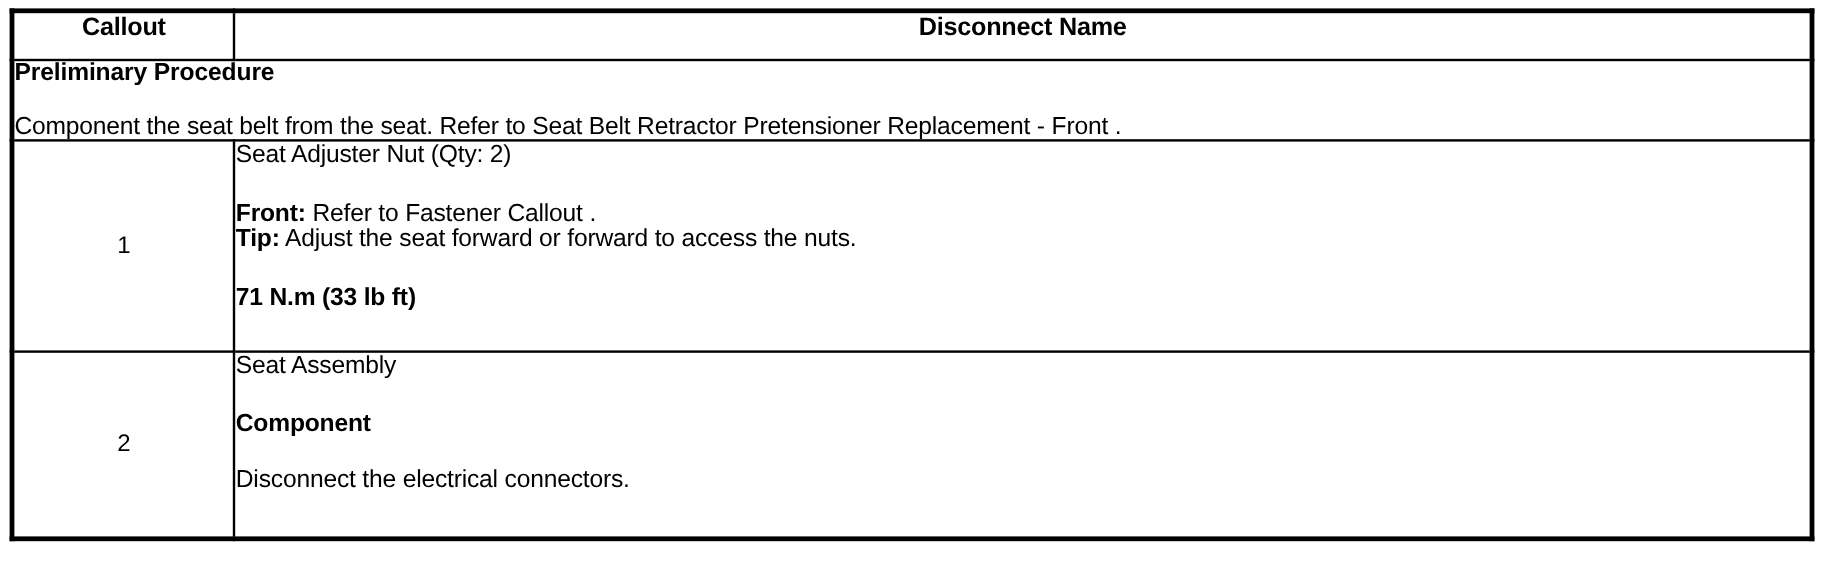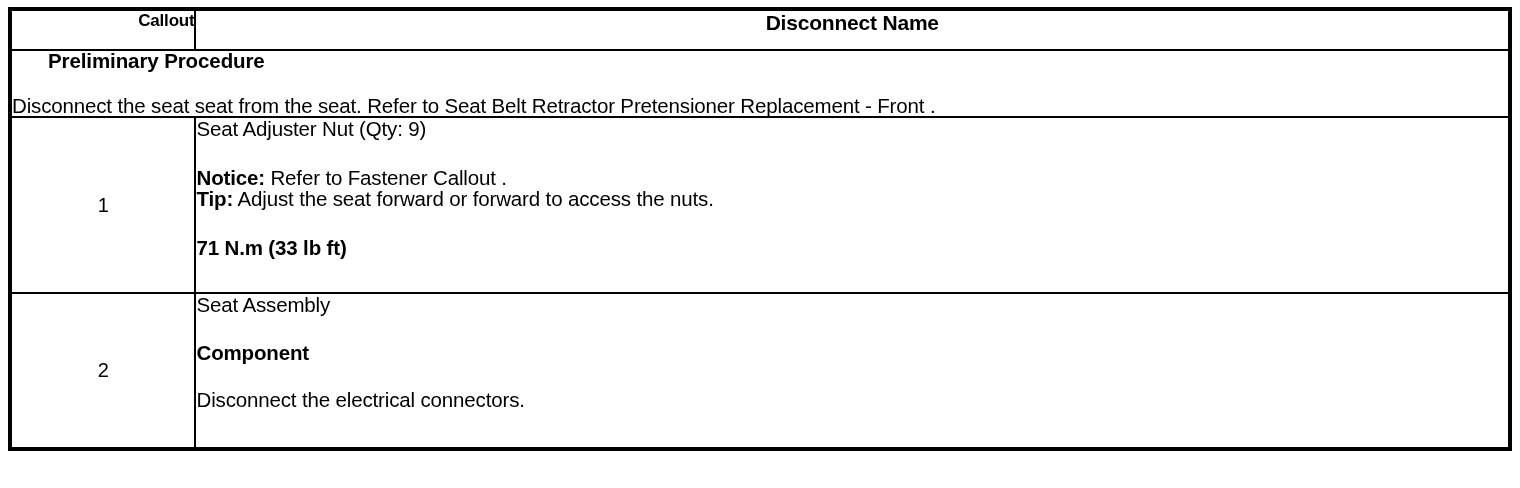--- a/index.html
+++ b/index.html
@@ -60,36 +60,35 @@
   
   .hdr-cell {
     height: 38px;
     text-align: center;
     vertical-align: middle;
     font-weight: bold;
     font-size: 21px;
     letter-spacing: -0.2px;
     white-space: nowrap;
   }
-  .hdr-callout { font-size: 17px; text-align: right; }
+  .hdr-callout { font-size: 21px; }
   .hdr-name    { font-size: 21px; }
 
   
   .prelim-cell {
     padding: 9px 0 10px 6px;
     font-size: 20px;
     line-height: 1.0;
   }
   .prelim-title {
     font-weight: bold;
     font-size: 20.5px;
     letter-spacing: -0.1px;
     margin: 0 0 6px 0;
     white-space: nowrap;
-    padding-left: 36px;
   }
   .prelim-gap { height: 18px; }
   .prelim-text {
     font-size: 20.5px;
     letter-spacing: -0.15px;
     white-space: nowrap;
     margin: 0;
   }
 
   
@@ -137,30 +136,30 @@
 
       <tr>
         <td class="hdr-cell hdr-callout">Callout</td>
         <td class="hdr-cell hdr-name">Disconnect Name</td>
       </tr>
 
       <tr>
         <td class="prelim-cell" colspan="2">
           <div class="prelim-title">Preliminary Procedure</div>
           <div class="prelim-gap"></div>
-          <div class="prelim-text">Disconnect the seat seat from the seat. Refer to Seat Belt Retractor Pretensioner Replacement - Front .</div>
+          <div class="prelim-text">Component the seat belt from the seat. Refer to Seat Belt Retractor Pretensioner Replacement - Front .</div>
         </td>
       </tr>
 
       <tr class="row-1">
         <td class="callout-cell">1</td>
         <td class="body-cell">
-          <p class="ln-plain">Seat Adjuster Nut (Qty: 9)</p>
+          <p class="ln-plain">Seat Adjuster Nut (Qty: 2)</p>
           <div class="blank-line"></div>
-          <p><span class="lead">Notice:</span><span> Refer to Fastener Callout .</span></p>
+          <p><span class="lead">Front:</span><span> Refer to Fastener Callout .</span></p>
           <p><span class="lead">Tip:</span><span> Adjust the seat forward or forward to access the nuts.</span></p>
           <div class="blank-line"></div>
           <p class="ln-strong">71 N.m (33 lb ft)</p>
         </td>
       </tr>
 
       <tr class="row-2">
         <td class="callout-cell">2</td>
         <td class="body-cell">
           <p class="ln-plain">Seat Assembly</p>

